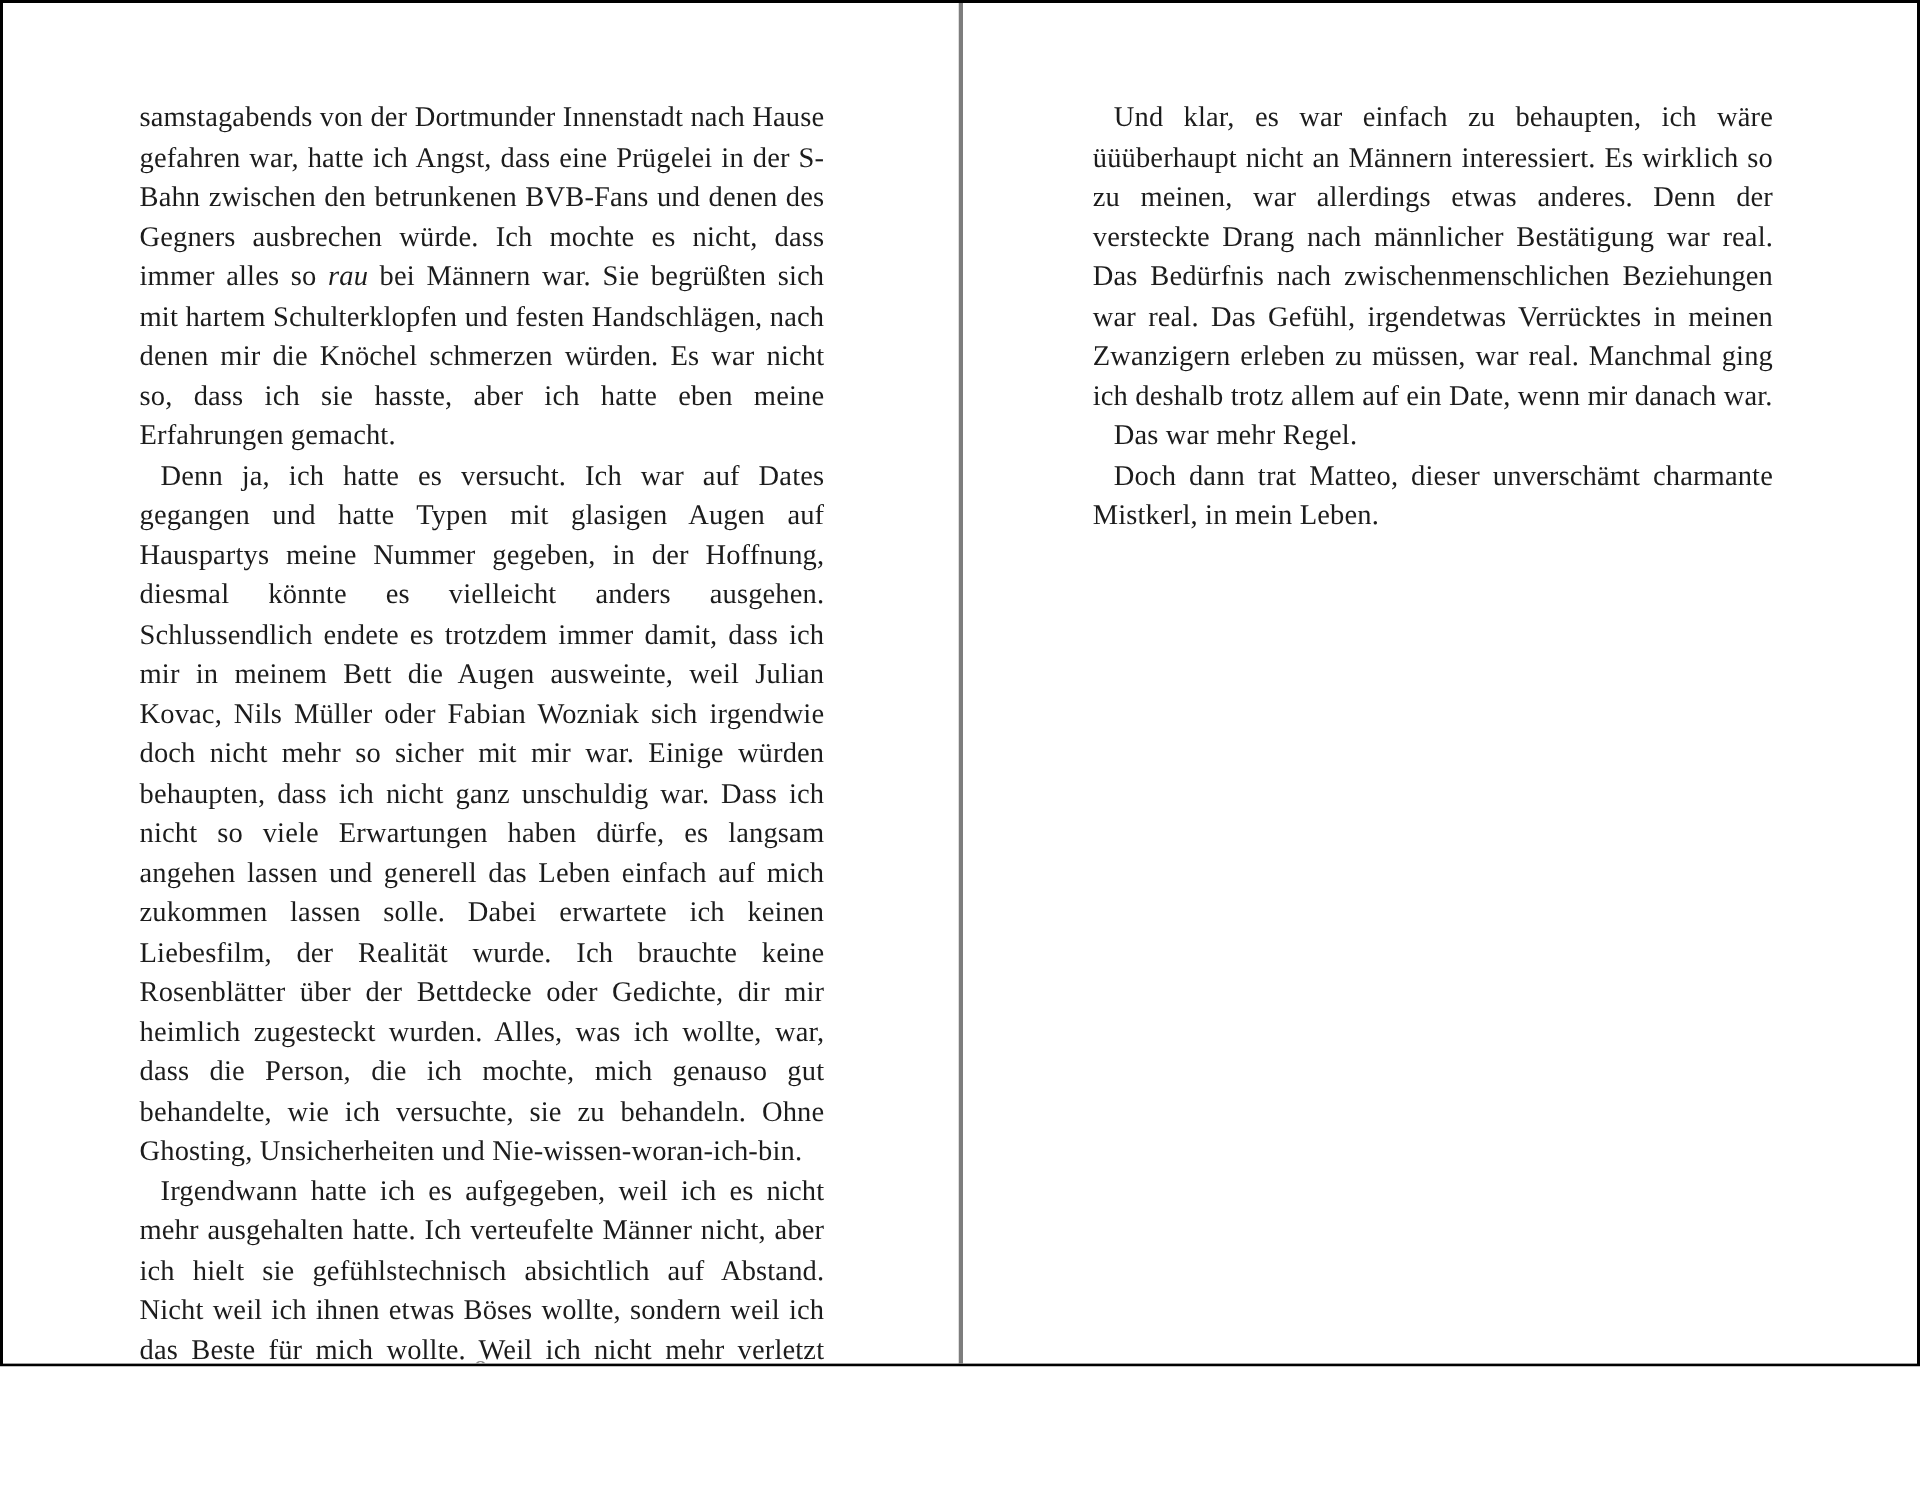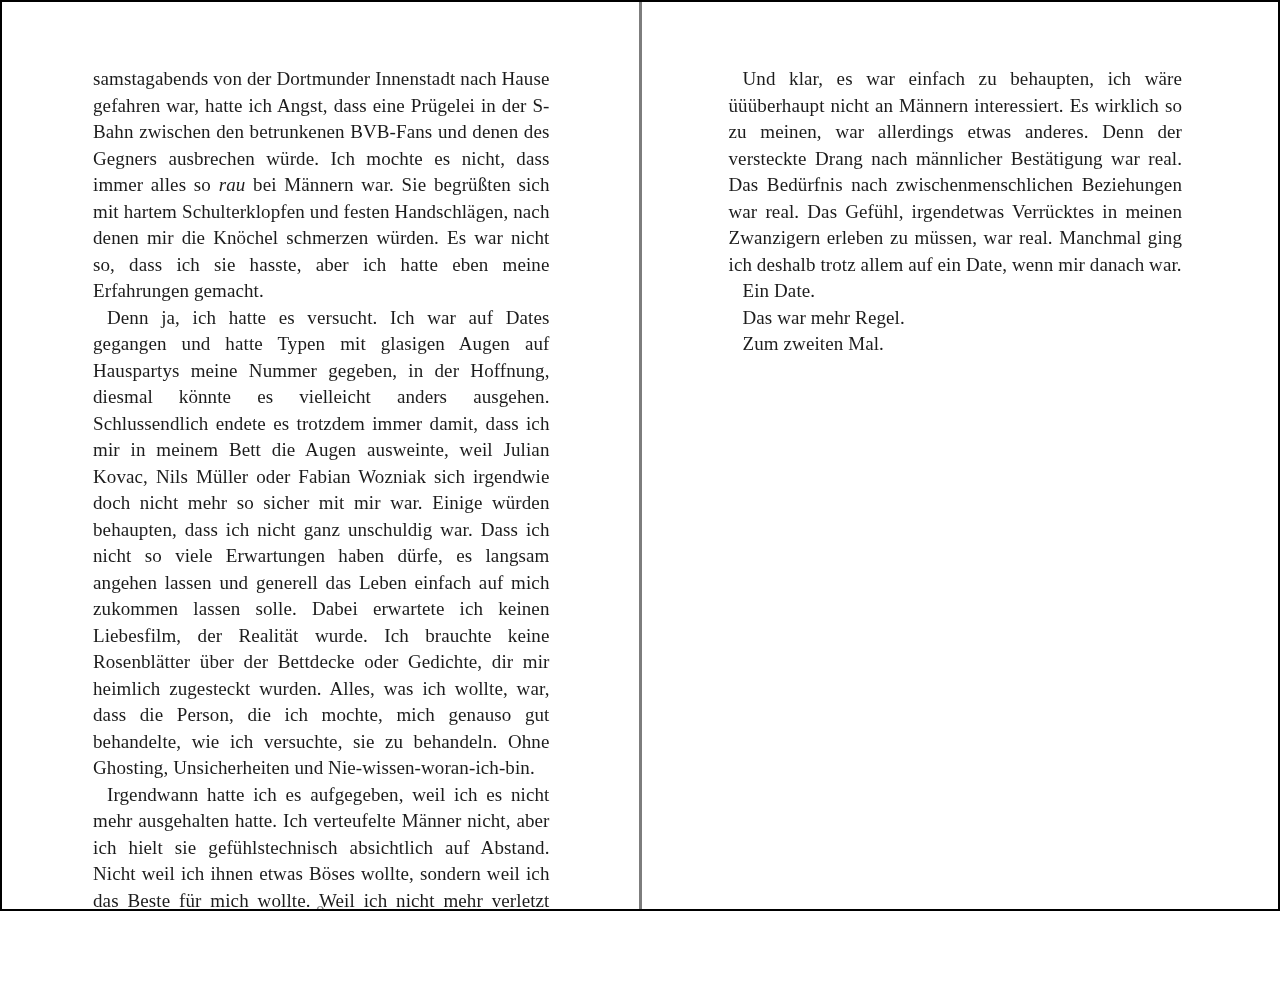--- a/index.html
+++ b/index.html
@@ -83,19 +83,18 @@
       <p class="para indent">Irgendwann hatte ich es aufgegeben, weil ich es nicht mehr ausgehalten hatte. Ich verteufelte Männer nicht, aber ich hielt sie gefühlstechnisch absichtlich auf Abstand. Nicht weil ich ihnen etwas Böses wollte, sondern weil ich das Beste für mich wollte. Weil ich nicht mehr verletzt oder enttäuscht werden wollte.</p>
     </div>
     <div class="page-number">8</div>
   </section>
 
   <div class="divider"></div>
 
   <section class="page page-right">
     <div class="text-block">
       <p class="para indent">Und klar, es war einfach zu behaupten, ich wäre üüüberhaupt nicht an Männern interessiert. Es wirklich so zu meinen, war allerdings etwas anderes. Denn der versteckte Drang nach männlicher Bestätigung war real. Das Bedürfnis nach zwischenmenschlichen Beziehungen war real. Das Gefühl, irgendetwas Verrücktes in meinen Zwanzigern erleben zu müssen, war real. Manchmal ging ich deshalb trotz allem auf ein Date, wenn mir danach war.</p>
-      <p class="para indent short">Ein Date.</p>
       <p class="para indent short">Das war mehr Regel.</p>
-      <p class="para indent short">Zum zweiten Mal.</p>
+      <p class="para indent">Doch dann trat Matteo, dieser unverschämt charmante Mistkerl, in mein Leben.</p>
     </div>
   </section>
 
 </div>
 
 </body></html>

